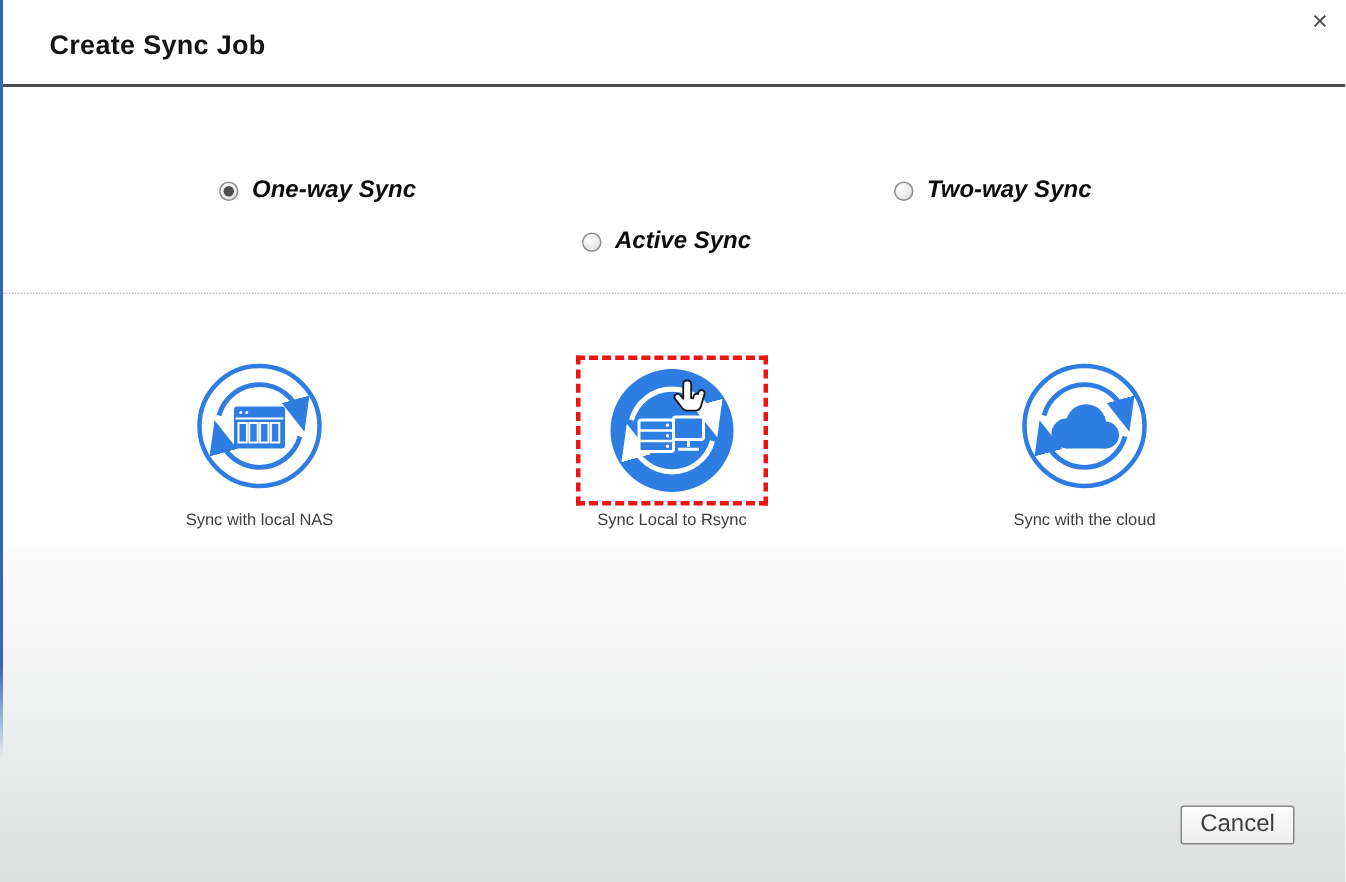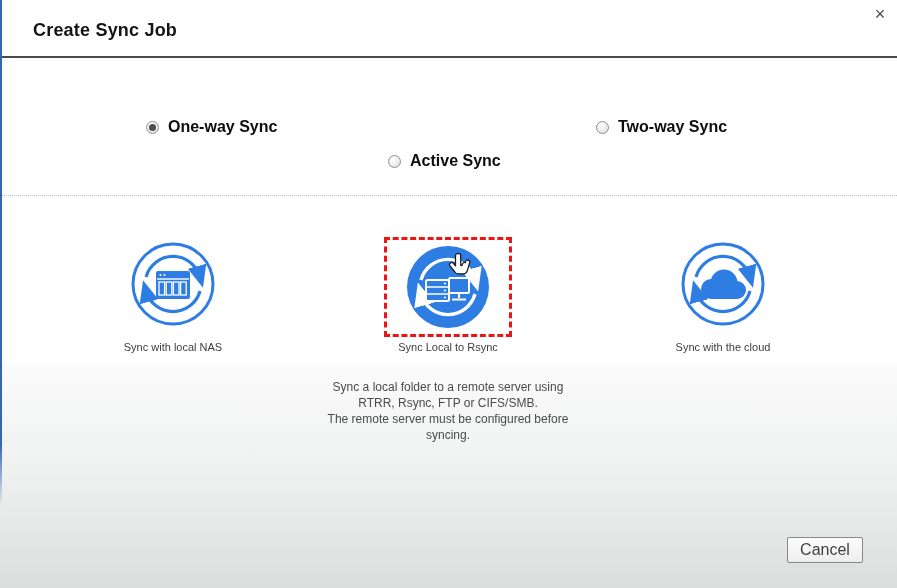--- a/index.html
+++ b/index.html
@@ -14,21 +14,21 @@
   #dlg-title{position:absolute;left:33px;top:20px;font-size:18px;font-weight:bold;color:#141414;letter-spacing:.2px;}
   #close-x{position:absolute;right:6px;top:3px;width:22px;height:22px;display:flex;align-items:center;justify-content:center;
     font-size:18px;color:#4a4a4a;cursor:pointer;line-height:1;}
   #header-divider{position:absolute;left:0;top:56px;width:897px;height:2px;background:#4a4a4a;}
   
   .radio-group{position:absolute;top:118px;display:flex;align-items:center;gap:9px;cursor:pointer;}
   #rg0{left:146px;} #rg1{left:388px;margin-top:34px;} #rg2{left:596px;}
   .radio{width:13px;height:13px;border-radius:50%;border:1px solid #8f8f8f;
     background:radial-gradient(circle at 35% 30%,#ffffff,#dcdcdc);position:relative;box-sizing:border-box;flex:none;}
   .radio.checked::after{content:"";position:absolute;left:2px;top:2px;right:2px;bottom:2px;border-radius:50%;background:#4d4d4d;}
-  .radio-label{font-size:16px;font-weight:bold;color:#0d0d0d;}
+  .radio-label{font-size:16px;font-weight:bold;color:#0d0d0d;font-style:italic;}
   
   #mid-divider{position:absolute;left:0;top:195px;width:897px;border-top:1px dotted #bfbfbf;}
   
   #lower-zone{position:absolute;left:0;top:365px;width:897px;height:223px;
     background:linear-gradient(180deg,#fbfbfb 0%,#f0f1f1 45%,#dcdddd 100%);}
   
   .card{position:absolute;top:210px;width:290px;height:250px;}
   #card0{left:28px;} #card1{left:303px;} #card2{left:578px;}
   .icon-wrap{position:absolute;top:27px;left:50%;transform:translateX(-50%);padding:4px 18px;}
   .icon-wrap.highlighted{border:3px dashed #ee1414;}
@@ -110,24 +110,20 @@
         <path d="M21 43 h23 M21 50 h23" stroke="#ffffff" stroke-width="1.6"></path>
         <circle cx="40" cy="39.5" r="1.1" fill="#ffffff"></circle>
         <circle cx="40" cy="46.5" r="1.1" fill="#ffffff"></circle>
         <circle cx="40" cy="53.5" r="1.1" fill="#ffffff"></circle>
         <g transform="translate(40,7) scale(1.05)">
           <path d="M13 2.5 c1.1 0 2 .9 2 2 v9.2 l1.2.2 .5-1.6 c.3-1 1.4-1.6 2.4-1.3 l.2.1 .4-1.2 c.3-1 1.5-1.6 2.5-1.2 1 .3 1.6 1.4 1.3 2.4 l-2.2 7.6 c-.5 1.8-2.2 3-4 3 h-4.6 c-1.3 0-2.6-.6-3.4-1.7 l-4.5-5.8 c-.7-.9-.5-2.1.4-2.8 .9-.7 2.1-.5 2.8.3 l2 2.4 V4.5 c0-1.1.9-2 2-2 z" fill="#ffffff" stroke="#1a1a1a" stroke-width="1.2" stroke-linejoin="round"></path>
         </g>
       </svg>
     </div>
     <div class="card-title">Sync Local to Rsync</div>
-    <div class="card-desc">Sync a local folder to a remote server using
-RTRR, Rsync, FTP or CIFS/SMB.
-The remote server must be configured before
-syncing.</div>
   </div>
 
   <div class="card" id="card2">
     <div class="icon-wrap">
       <svg class="opt-icon" viewBox="0 0 86 86">
         <defs>
           <marker id="ab3" markerWidth="9" markerHeight="9" refX="3.5" refY="3" orient="auto">
             <path d="M0,0 L7,3 L0,6 Z" fill="#2e7de2"></path>
           </marker>
         </defs>

